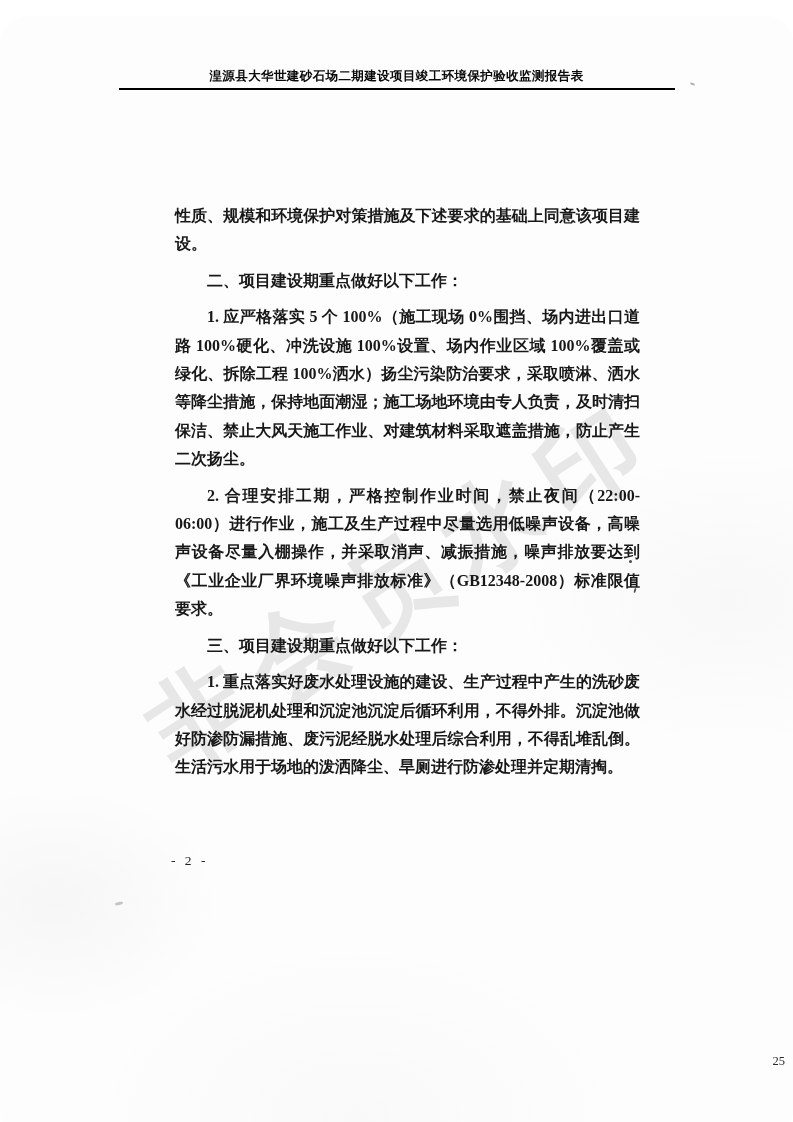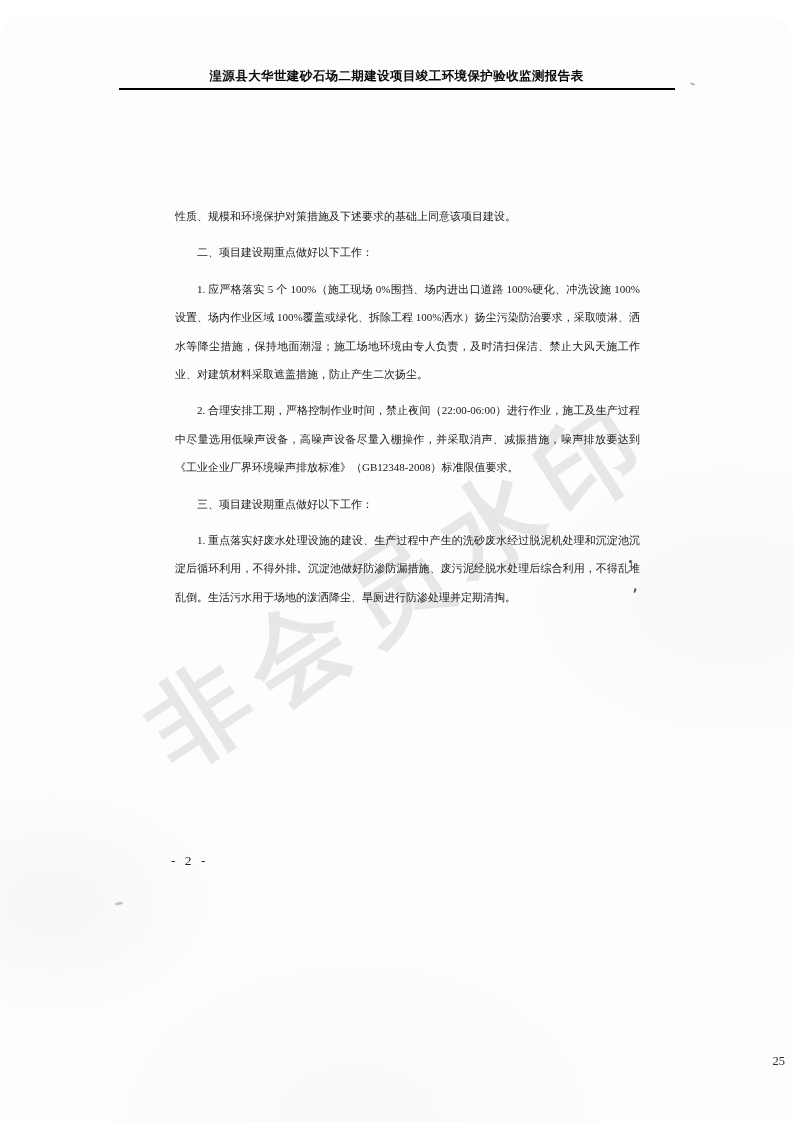--- a/index.html
+++ b/index.html
@@ -54,25 +54,26 @@
     color: rgba(125, 125, 125, 0.17);
     font-weight: bold;
     pointer-events: none;
     user-select: none;
   }
   .textblock {
     position: absolute;
     left: 175px;
     top: 186px;
     width: 465px;
-    font-size: 11px;
+    font-size: 16px;
     line-height: 28.4px;
     color: #181818;
     text-align: justify;
     text-justify: inter-ideograph;
+    font-weight: bold;
   }
   .para { margin: 0; }
   .para.indent { text-indent: 2em; margin-top: 8px; }
   .footer-section-page {
     position: absolute;
     left: 171px;
     top: 837px;
     font-size: 13.5px;
     letter-spacing: 3px;
     color: #1f1f1f;

